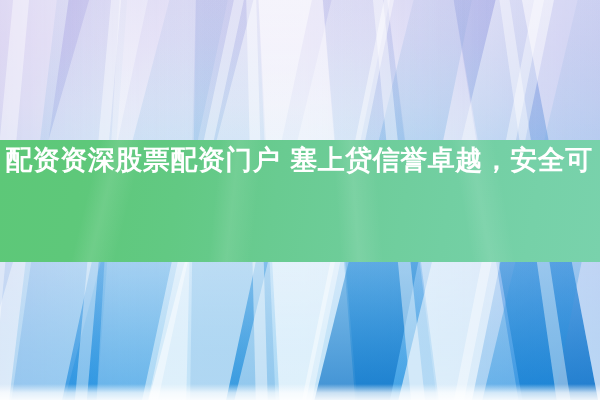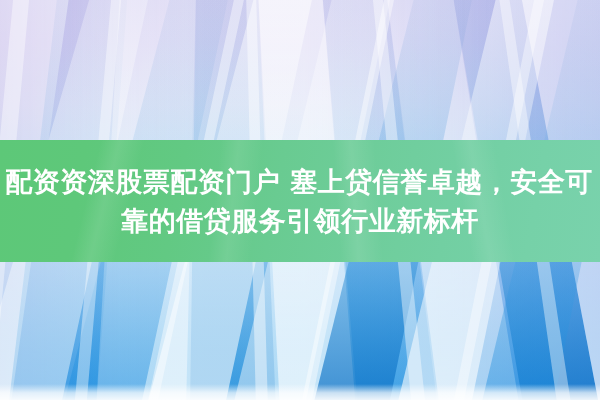--- a/index.html
+++ b/index.html
@@ -74,21 +74,20 @@
         #5ec87a 14%,
         #62c983 30%,
         #69cb91 46%,
         #6ecd9a 60%,
         #72cfa2 74%,
         #76d1a8 88%,
         #79d2ac 100%);
     display: flex;
     flex-direction: column;
     align-items: center;
-    justify-content: center;
     box-sizing: border-box;
   }
   
   #title-band::before {
     content: "";
     position: absolute;
     left: 0; top: 0; right: 0; bottom: 0;
     background:
       linear-gradient(104deg, rgba(255,255,255,0.00) 16%, rgba(255,255,255,0.10) 19%, rgba(255,255,255,0.00) 23%),
       linear-gradient(96deg, rgba(255,255,255,0.00) 36%, rgba(255,255,255,0.09) 39%, rgba(255,255,255,0.00) 43%),
@@ -187,18 +186,17 @@
       <polygon points="372,-10 382,-10 426,410 412,410" fill="#ffffff" fill-opacity="0.42"></polygon>
       <polygon points="498,-10 508,-10 572,410 558,410" fill="#ffffff" fill-opacity="0.40"></polygon>
       <polygon points="146,410 156,410 246,-10 236,-10" fill="#ffffff" fill-opacity="0.42"></polygon>
       <polygon points="300,410 310,410 396,-10 386,-10" fill="#ffffff" fill-opacity="0.44"></polygon>
       <polygon points="452,410 462,410 546,-10 536,-10" fill="#ffffff" fill-opacity="0.40"></polygon>
     </g>
   </svg>
 
   <div id="title-band">
     <div class="title-line l1">配资资深股票配资门户 塞上贷信誉卓越，安全可</div>
-    <div class="title-line l2">靠的借贷服务引领行业新标杆</div>
   </div>
 
   <div id="bottom-haze"></div>
 
 </div>
 
 </body></html>

